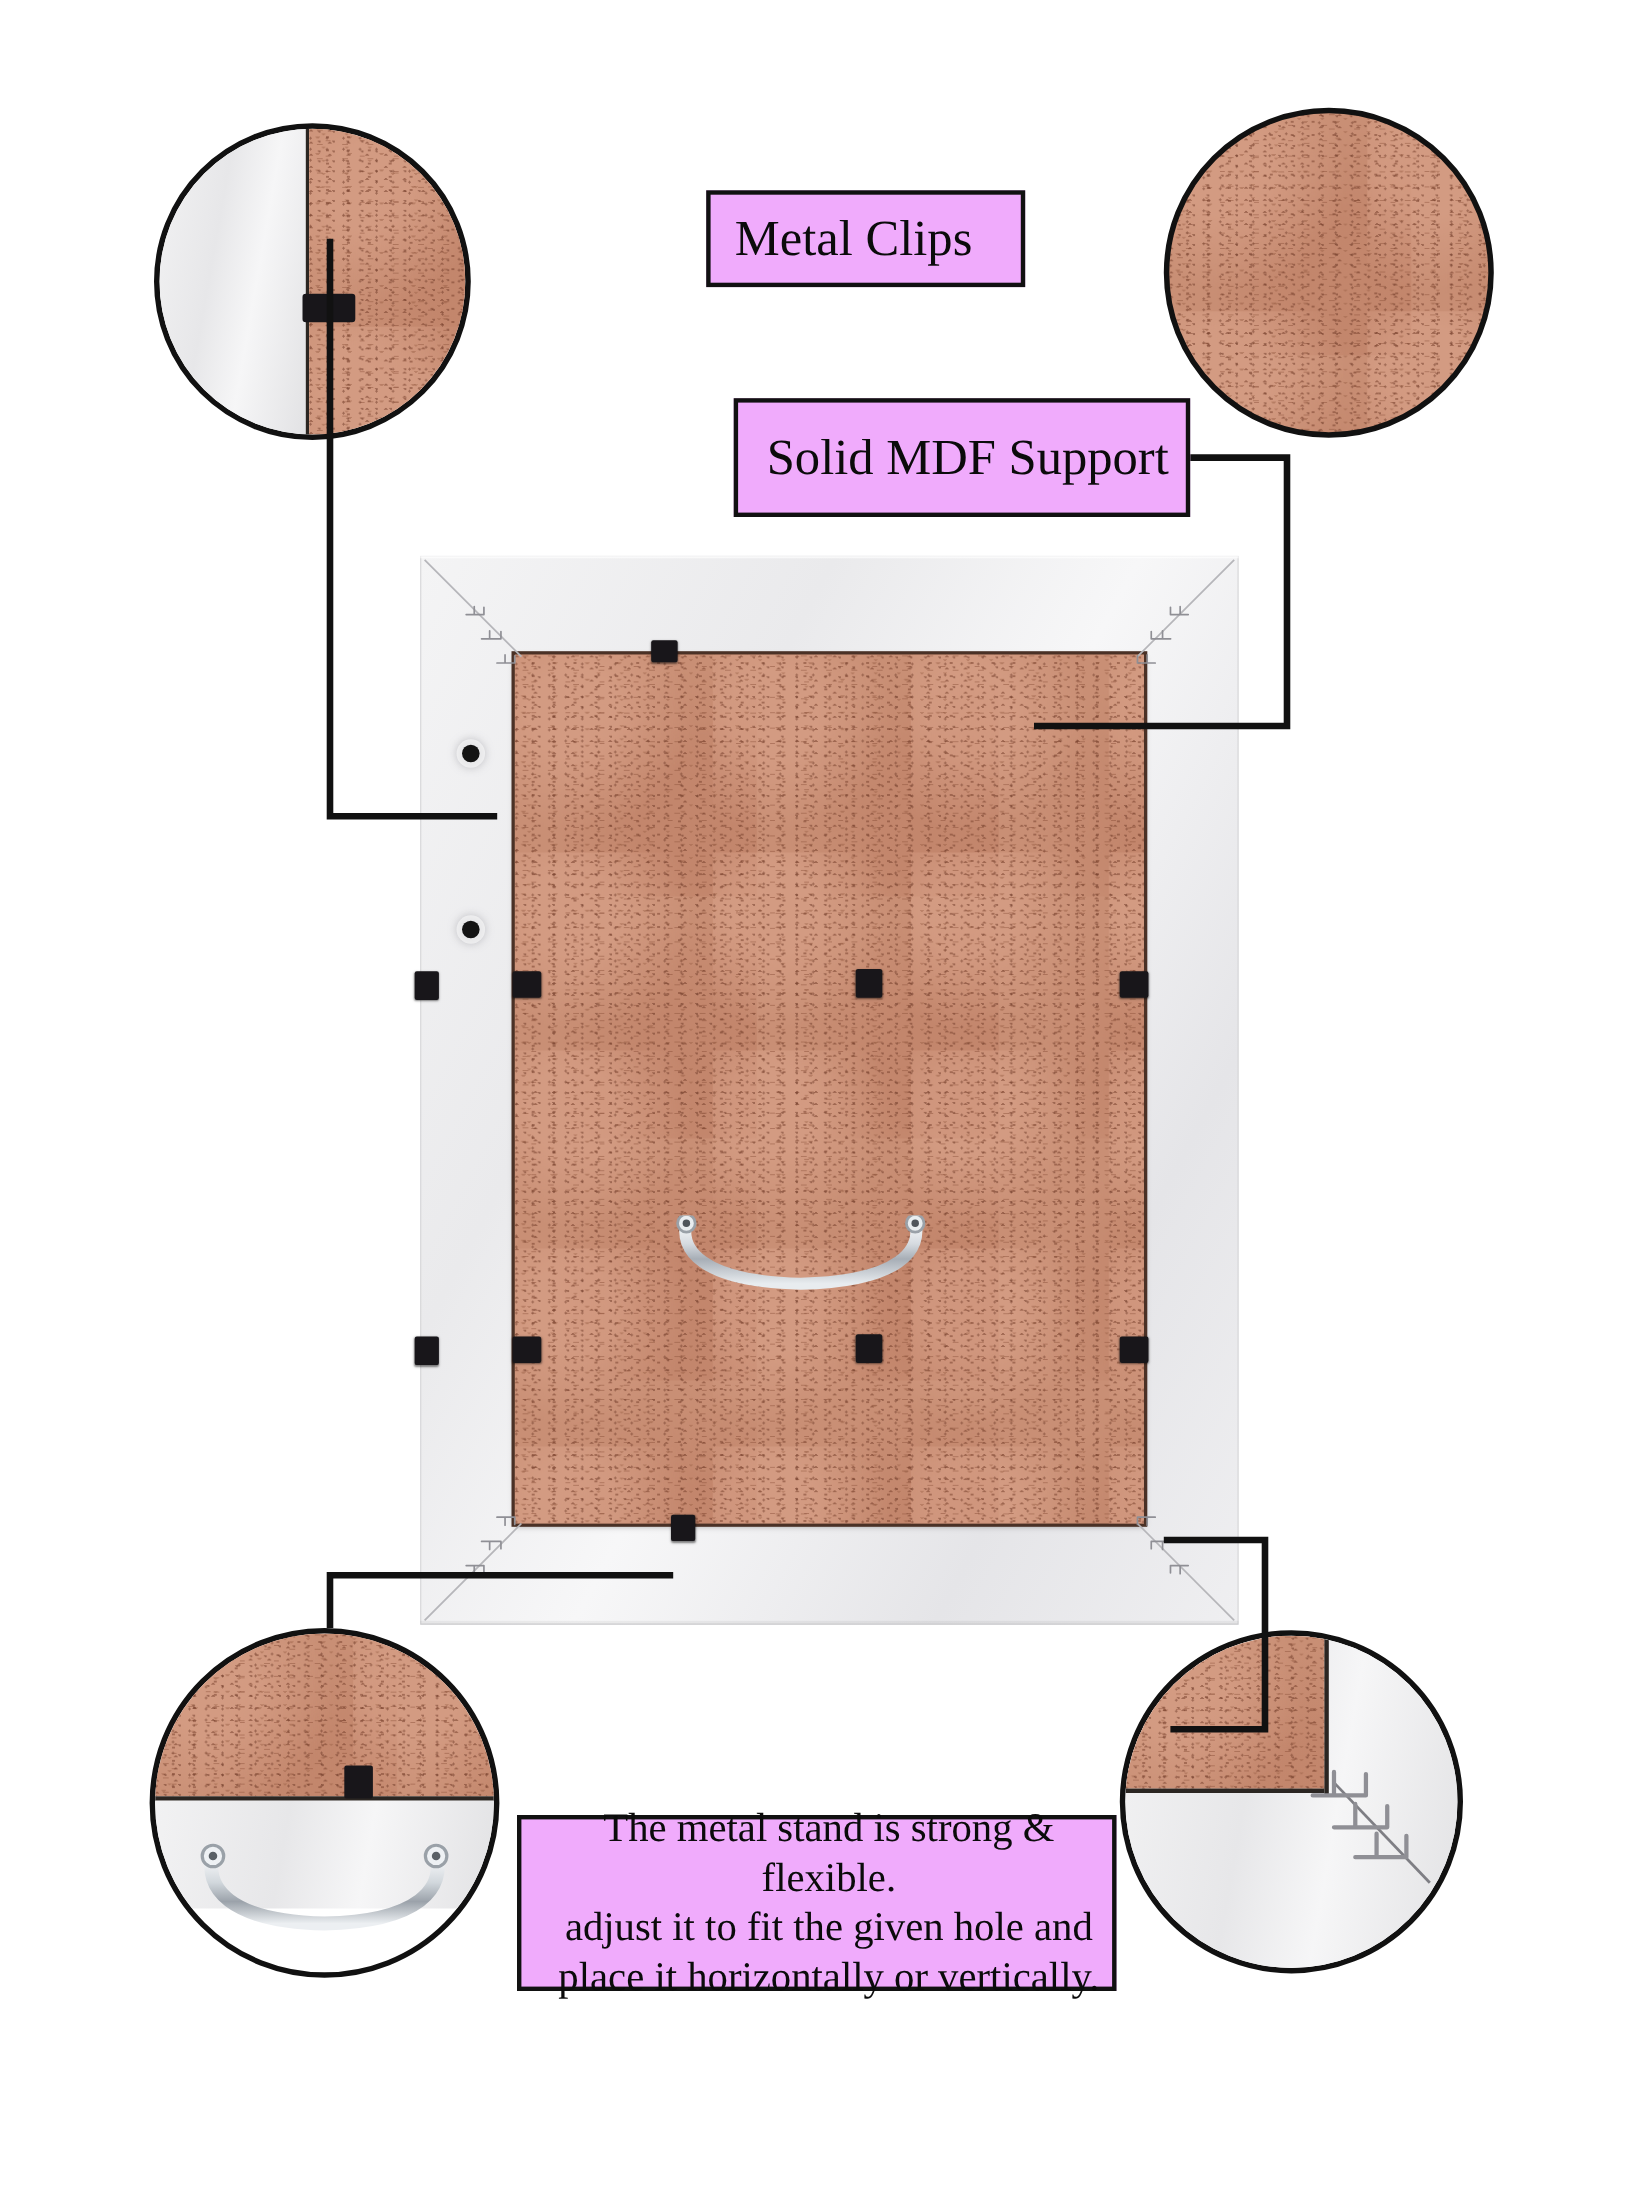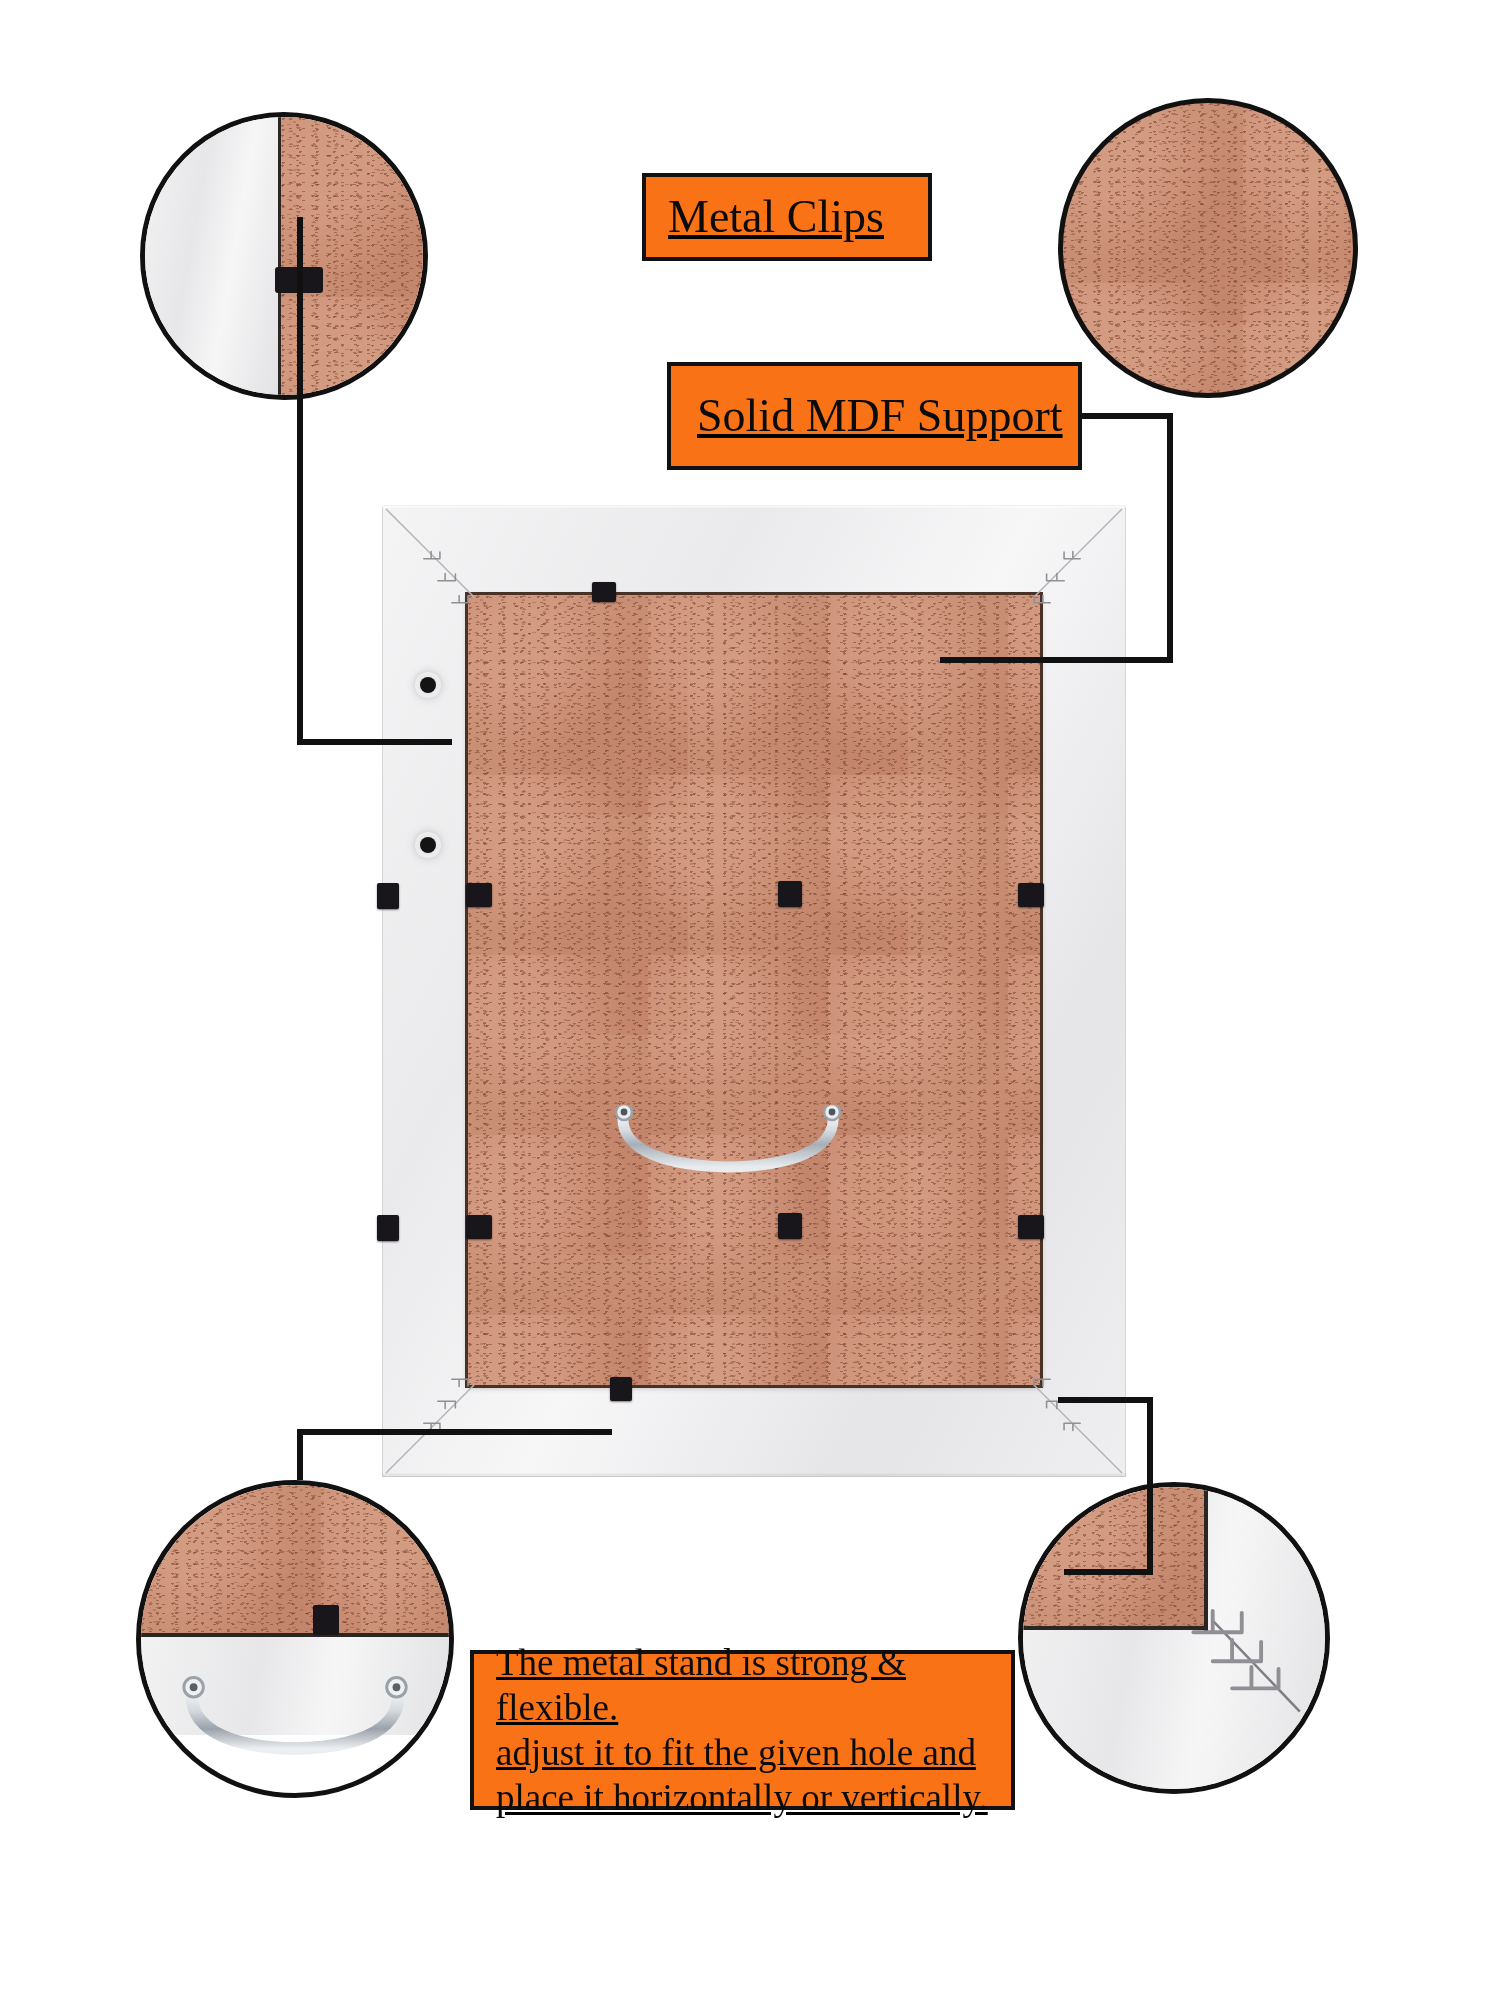--- a/index.html
+++ b/index.html
@@ -3,38 +3,38 @@
 <meta charset="utf-8">
 <style>
   html,body{margin:0;padding:0;background:#fff;}
   body{width:1500px;height:2000px;position:relative;
        font-family:"Liberation Serif",serif;overflow:hidden;}
 
   .stage{position:absolute;inset:0;}
 
   
   .label-box{
-    position:absolute;background:#f97316;border:4px solid #111;
+    position:absolute;background:#f0abfc;border:4px solid #111;
     display:flex;align-items:center;justify-content:flex-start;
-    box-sizing:border-box;z-index:40;text-decoration:underline;
+    box-sizing:border-box;z-index:40;
   }
   .label-box span{
     font-family:"Liberation Serif",serif;color:#0b0b0b;
     white-space:pre-line;line-height:1.16;
   }
   #label-metal-clips{left:642px;top:173px;width:290px;height:88px;}
   #label-metal-clips span{font-size:46px;padding-left:22px;}
 
   #label-mdf{left:667px;top:362px;width:415px;height:108px;}
   #label-mdf span{font-size:46px;padding-left:26px;}
 
   #label-joints{left:784px;top:1524px;width:280px;height:96px;}
   #label-joints span{font-size:46px;padding-left:20px;}
 
-  #label-stand{left:470px;top:1650px;width:545px;height:160px;}
+  #label-stand{left:470px;top:1650px;width:545px;height:160px;text-align:center;}
   #label-stand span{font-size:37px;padding-left:22px;line-height:1.22;}
 
   
   .mag{
     position:absolute;border-radius:50%;border:5px solid #111;
     overflow:hidden;background:#fff;z-index:20;box-sizing:border-box;
   }
   .mag-inner{position:absolute;inset:0;}
 
   

